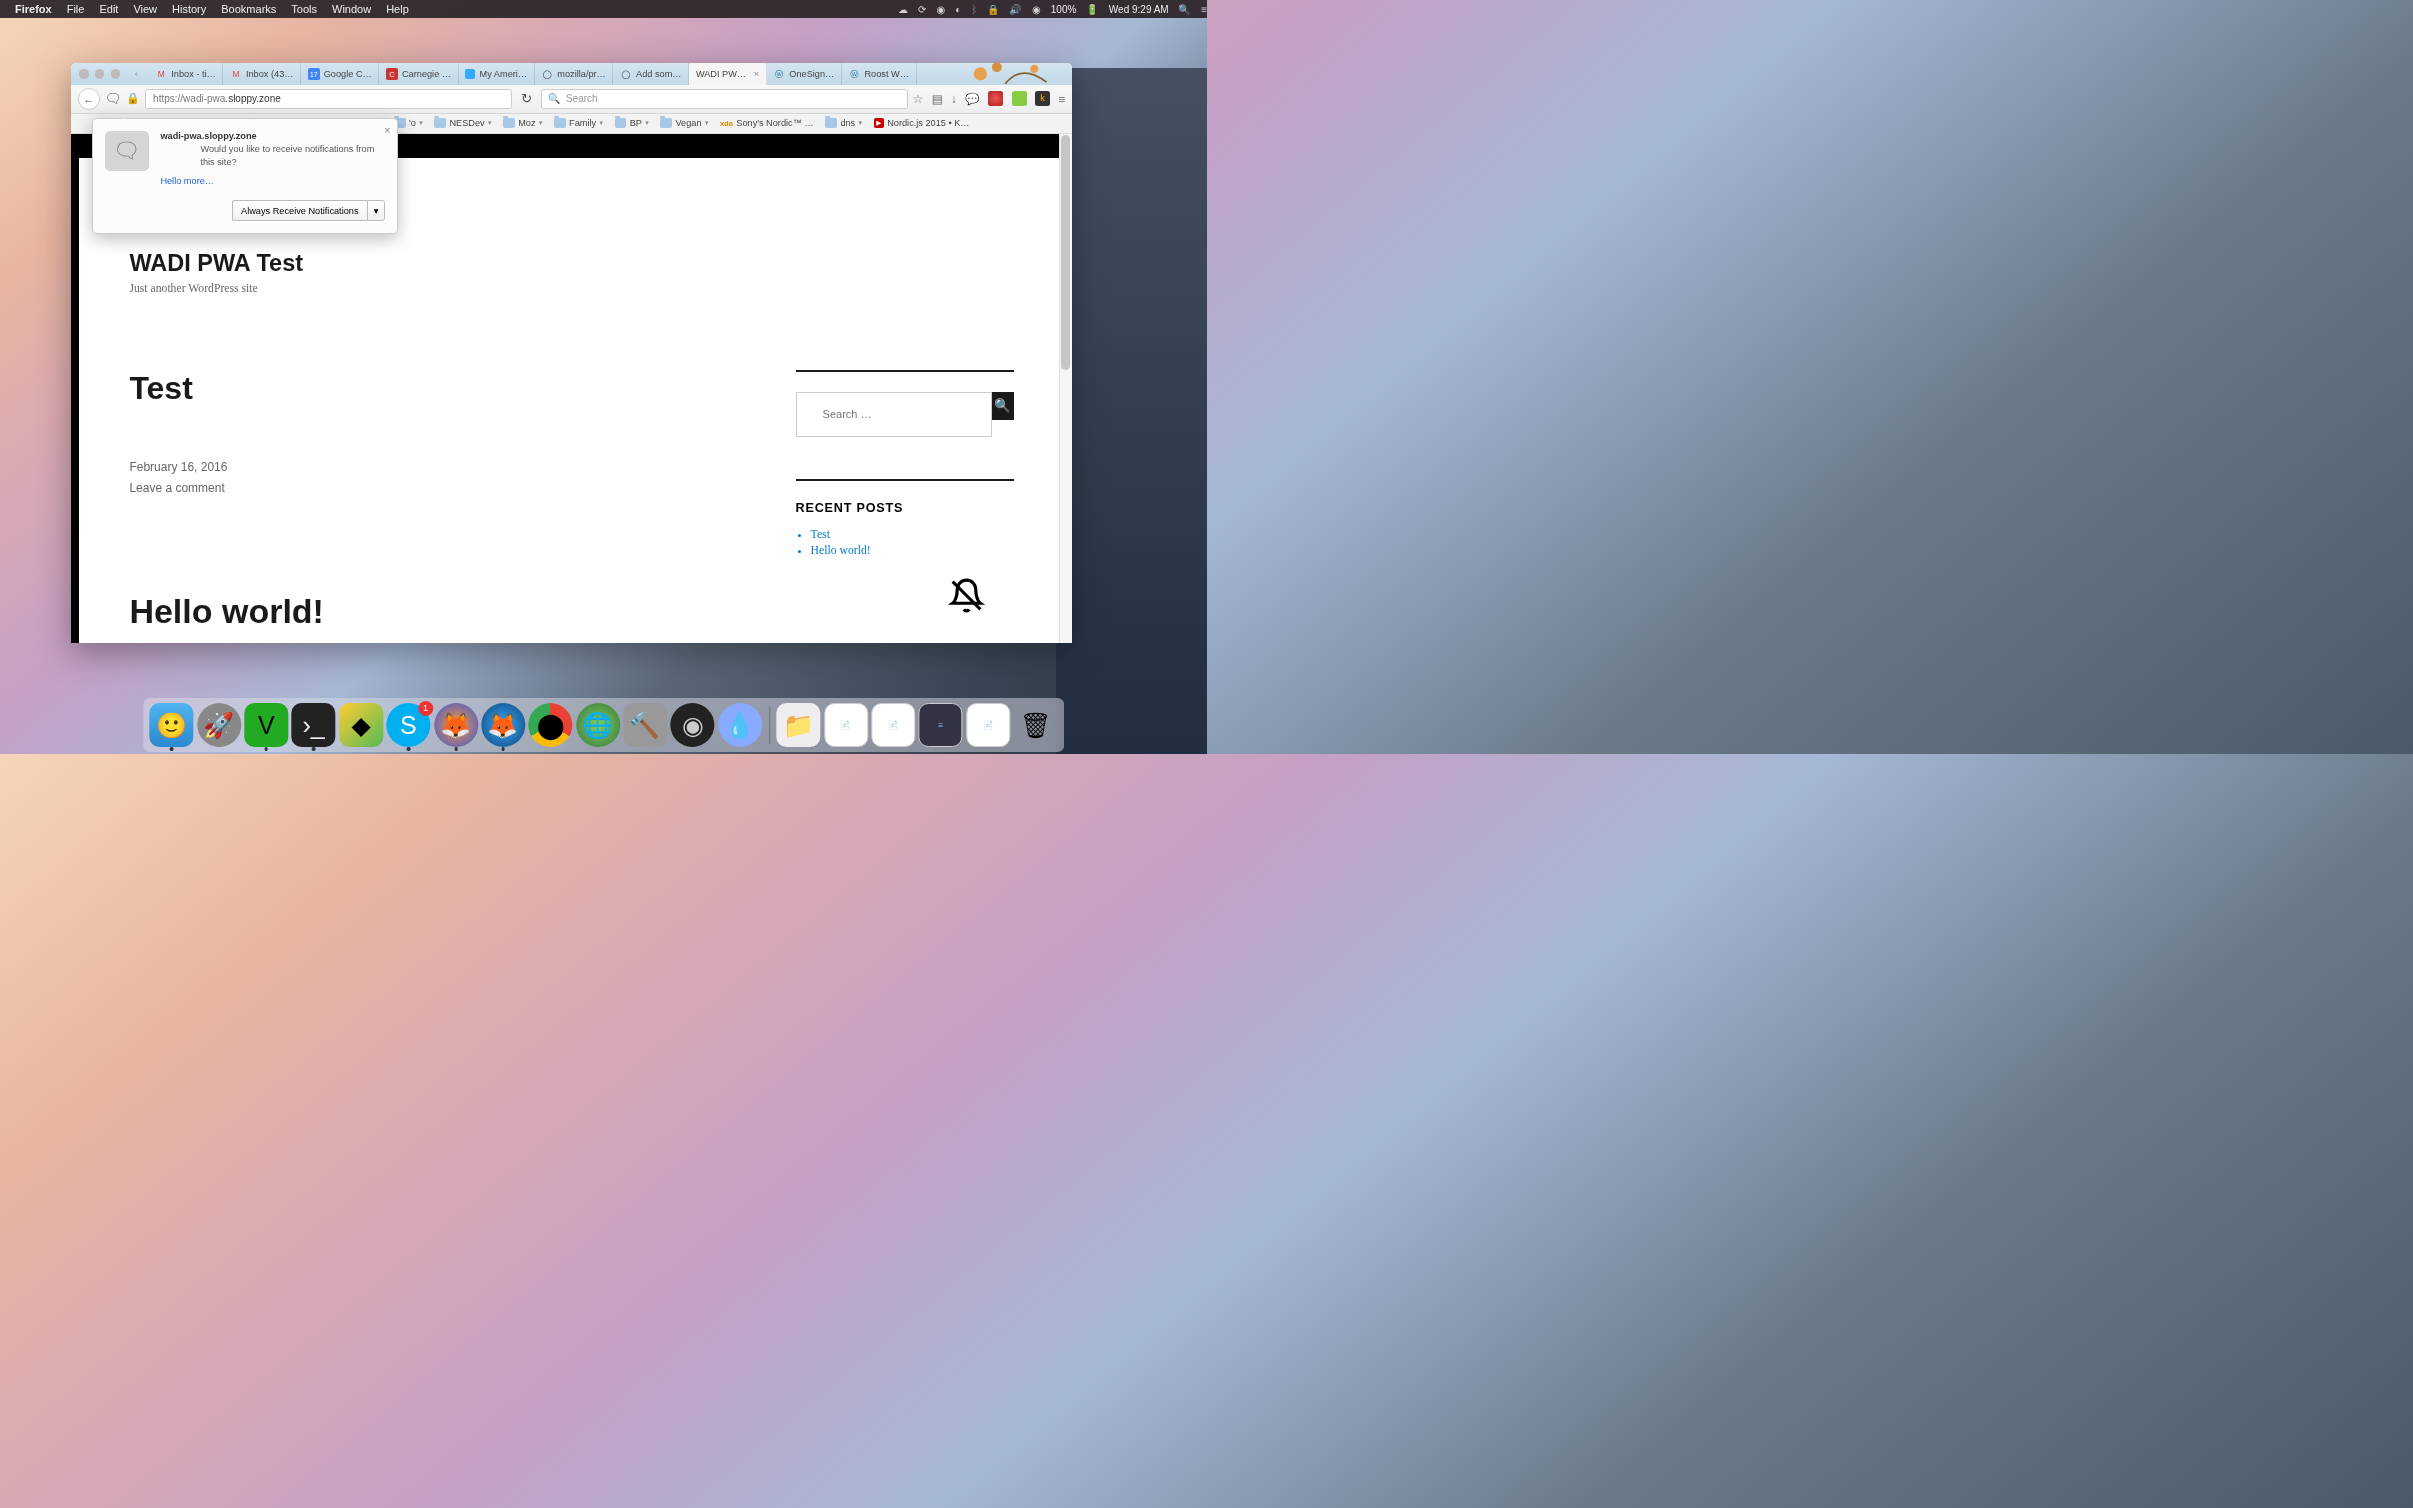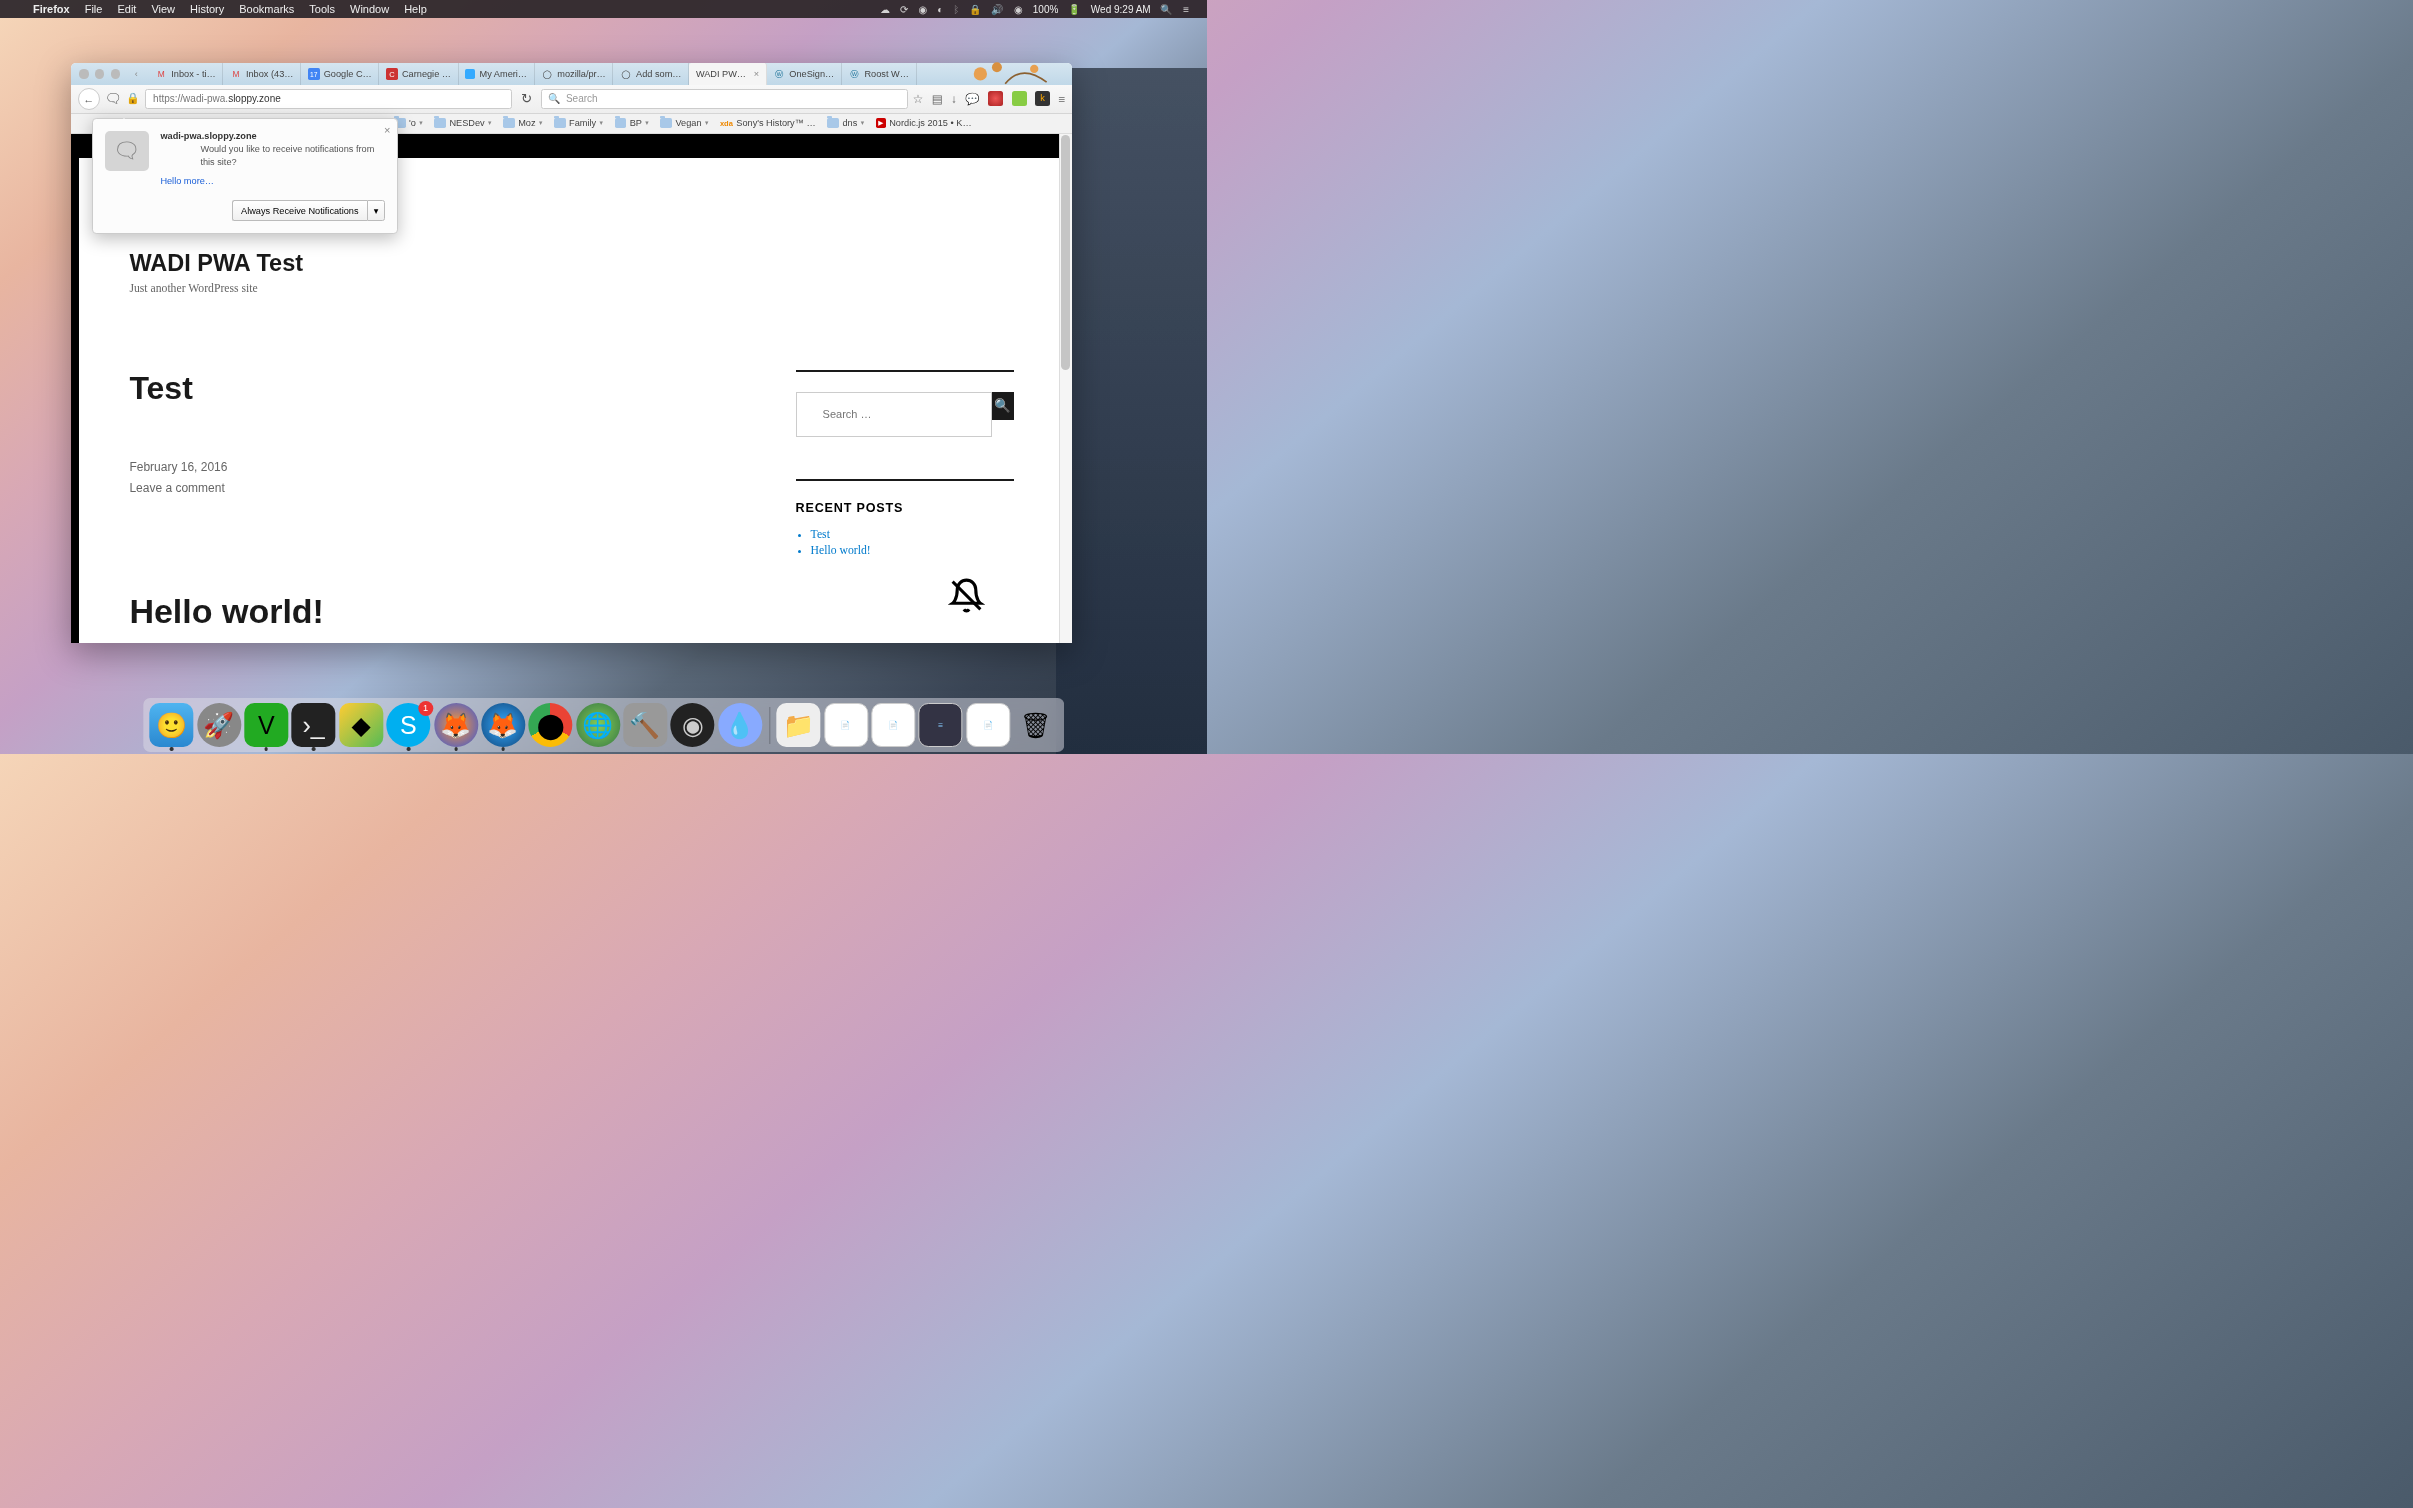--- a/index.html
+++ b/index.html
@@ -11,21 +11,21 @@
   background: linear-gradient(140deg, #f5d5b8 0%, #e8b5a0 15%, #d8a8b5 28%, #c5a0c5 40%, #a5b8d5 55%, #6a7a8a 75%, #4a5a6a 100%);
   position: relative;
 }
 .menubar {
   height: 18.4px;
   background: rgba(40, 35, 40, 0.92);
   color: #eee;
   display: flex;
   align-items: center;
   font-size: 11px;
-  padding: 0 18px;
+  padding: 0 0;
   justify-content: space-between;
 }
 .menubar-left { display: flex; align-items: center; gap: 15px; }
 .menubar-left .apple { font-size: 11.7px; }
 .menubar-left .app-name { font-weight: 600; }
 .menubar-left span { cursor: default; }
 .menubar-right { display: flex; align-items: center; gap: 10px; font-size: 10px; }
 .menubar-right .icon { opacity: 0.85; }
 
 .desktop-bg {
@@ -340,21 +340,21 @@
         <span>BP</span>
         <span class="bm-caret">▾</span>
       </div>
     <div class="bm">
         <span class="bm-folder"></span>
         <span>Vegan</span>
         <span class="bm-caret">▾</span>
       </div>
     <div class="bm">
         <span style="color:#e80;font-size:7.5px;font-weight:bold">xda</span>
-        <span>Sony's History™ …</span>
+        <span>Sony's Nordic™ …</span>
       </div>
     <div class="bm">
         <span class="bm-folder"></span>
         <span>dns</span>
         <span class="bm-caret">▾</span>
       </div>
     <div class="bm">
         <span style="background:#c00;color:#fff;font-size:6.7px;padding:0.8px 2.5px;border-radius:1.7px">▶</span>
         <span>Nordic.js 2015 • K…</span>
       </div>

